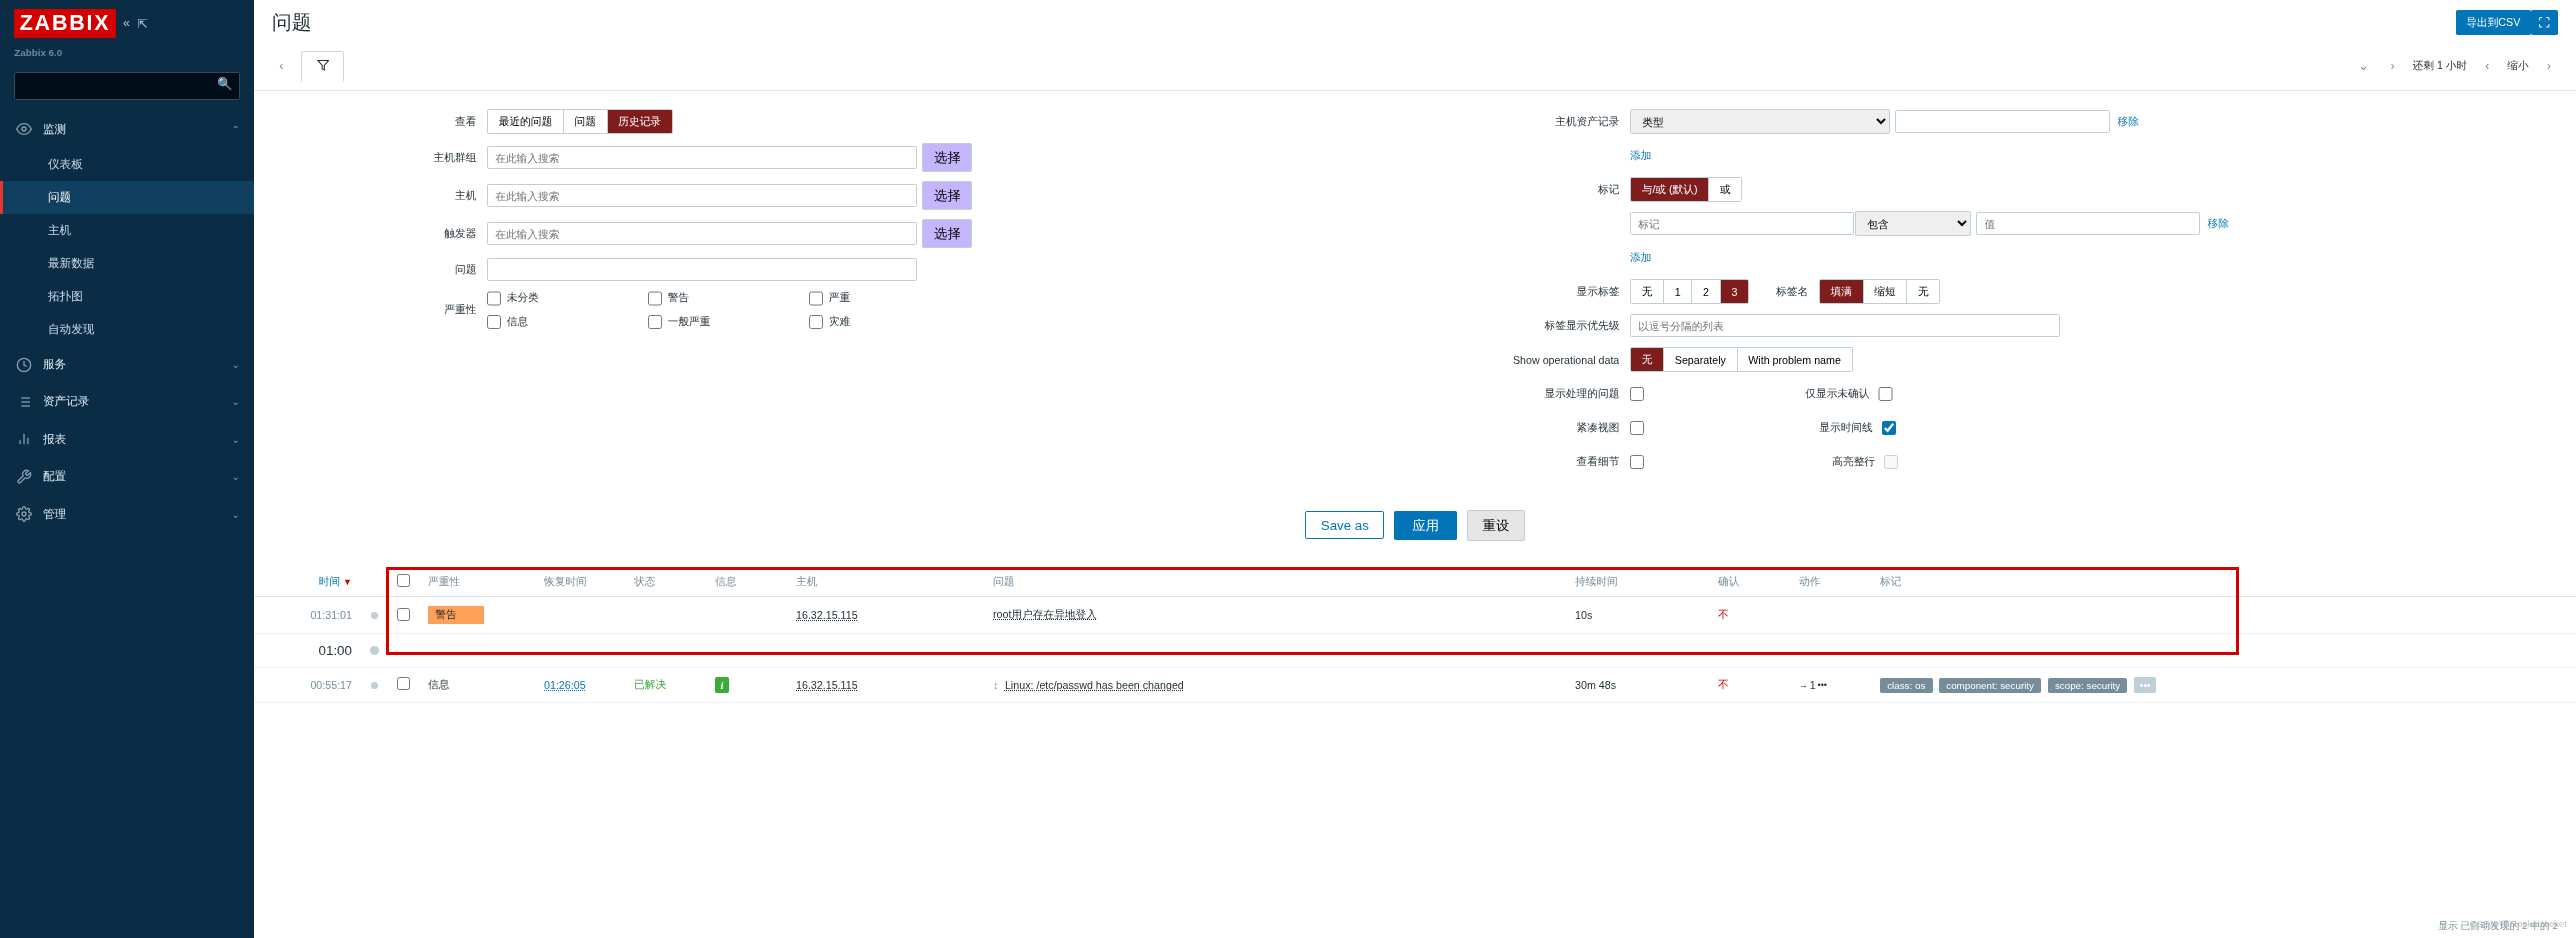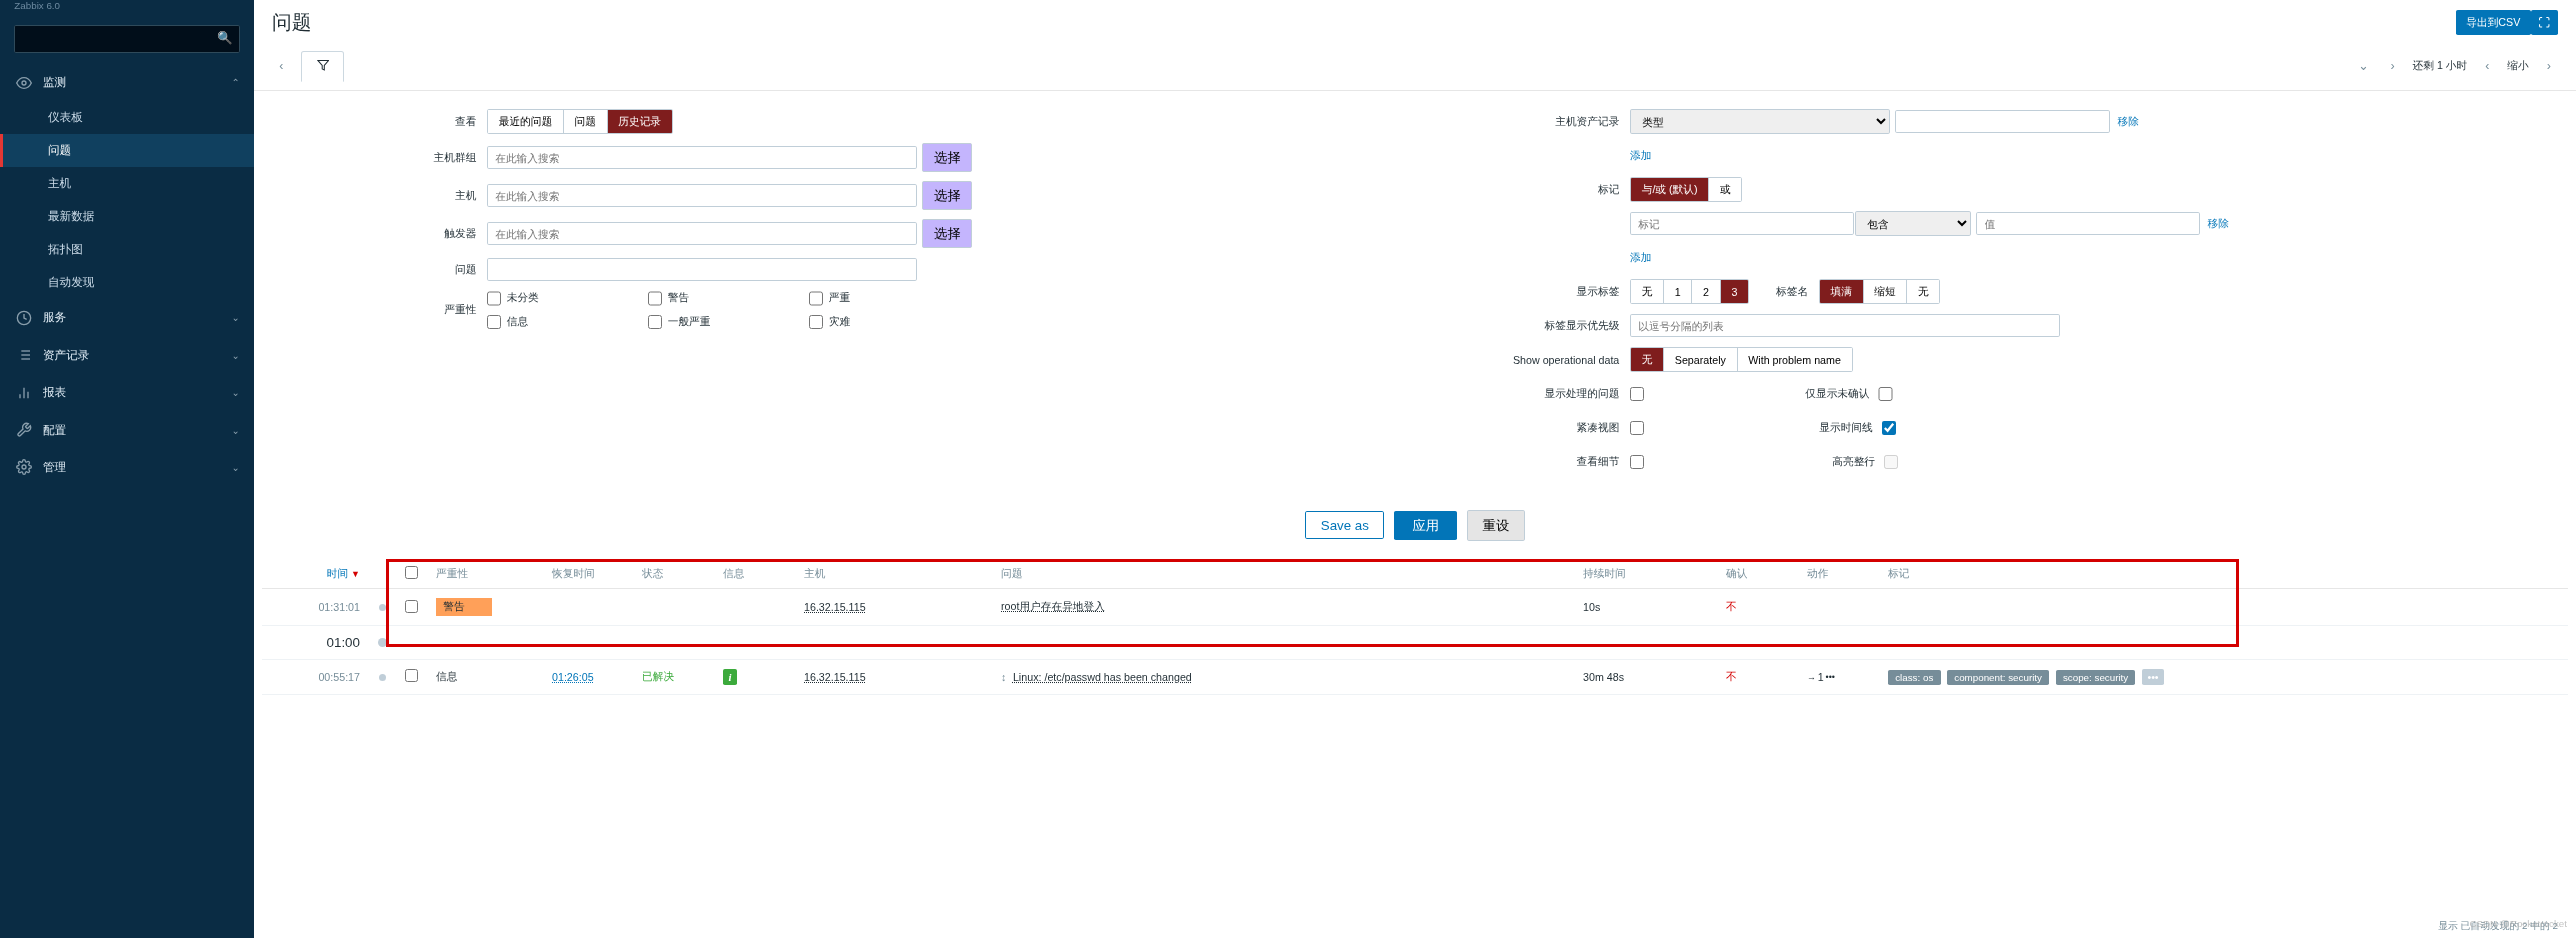--- a/index.html
+++ b/index.html
@@ -4,21 +4,21 @@
 <style>
 * { margin: 0; padding: 0; box-sizing: border-box; font-family: Arial, "Microsoft YaHei", sans-serif; }
 body { font-size: 10.7px; color: #1f2c33; background: #fff; overflow: hidden; }
 .app { display: flex; width: 2576px; height: 938px; }
 
 
 .sidebar { width: 254px; background: #0a2c44; color: #fff; display: flex; flex-direction: column; font-size: 11.6px; }
 .logo-row { display: flex; align-items: center; padding: 9px 14.3px; gap: 7.2px; }
 .logo { background: #d40000; color: #fff; font-weight: bold; font-size: 21.5px; font-family: Arial; letter-spacing: 1.8px; padding: 1.8px 5.4px; }
 .logo-icons { display: flex; gap: 7.2px; font-size: 12.5px; color: #aac8e0; }
-.version { padding: 0 14.3px 9px; font-size: 9.8px; color: #6d8aa0; }
+.version { padding: 0 14.3px 9px; font-size: 9.8px; color: #6d8aa0; font-weight: bold; }
 .search-box { margin: 5.4px 14.3px 10.7px; position: relative; }
 .search-box input { width: 100%; background: #010e1a; border: 0.9px solid #2f4a5a; color: #fff; padding: 5.4px 25px 5.4px 7.2px; border-radius: 1.8px; }
 .search-box .mag { position: absolute; right: 7.2px; top: 4.5px; color: #8aa5ba; font-size: 12.5px; }
 .nav-section { display: flex; align-items: center; padding: 10.7px 14.3px; color: #e0ecf5; cursor: pointer; }
 .nav-icon { width: 19.7px; font-size: 14.3px; color: #899eac; display: inline-flex; justify-content: center; }
 .nav-label { flex: 1; margin-left: 9px; }
 .nav-chevron { font-size: 9.8px; color: #899eac; }
 .nav-subitems { }
 .nav-sub { padding: 9px 14.3px 9px 45px; color: #cdddea; cursor: pointer; border-left: 3.6px solid transparent; }
 .nav-sub.active { background: #10405f; border-left-color: #e33734; color: #fff; }
@@ -53,21 +53,21 @@
 .link { color: #0275b8; cursor: pointer; margin-left: 7.2px; text-decoration: none; }
 .cbx { display: inline-flex; align-items: center; margin-right: 27px; }
 .cbx input { width: 14.3px; height: 14.3px; margin-right: 5.4px; }
 select { border: 0.9px solid #c0ced8; padding: 4.5px 7.2px; border-radius: 1.8px; font-size: 10.7px; }
 .filter-actions { text-align: center; padding: 9px 0 18px; }
 .btn-outline { border: 0.9px solid #0275b8; background: #fff; color: #0275b8; padding: 5.4px 14.3px; border-radius: 1.8px; cursor: pointer; margin: 0 3.6px; }
 .btn-primary { background: #0275b8; color: #fff; border: none; padding: 5.4px 18px; border-radius: 1.8px; cursor: pointer; margin: 0 3.6px; }
 .btn-plain { border: 0.9px solid #c0ced8; background: #e5e5e5; padding: 5.4px 14.3px; border-radius: 1.8px; cursor: pointer; margin: 0 3.6px; }
 
 
-.problems { padding: 0 8px; position: relative; }
+.problems { padding: 0 0px; position: relative; margin-top: 8px; }
 table.ptbl { width: 100%; border-collapse: collapse; }
 table.ptbl th { text-align: left; font-weight: normal; color: #768d99; padding: 7.2px 9px; border-bottom: 0.9px solid #e6e6e6; font-size: 10.7px; }
 table.ptbl th.time-col { color: #0275b8; }
 table.ptbl td { padding: 9px 9px; border-bottom: 0.9px solid #eef2f5; vertical-align: middle; }
 .sort-arrow { color: #d40000; font-size: 9px; }
 .highlight-box { position: absolute; border: 3.6px solid #d40000; pointer-events: none; }
 .sev-warning { background: #ffa059; padding: 1.8px 27px 1.8px 7.2px; display: inline-block; }
 .sev-info { }
 .status-resolved { color: #3caa3c; }
 .ack-no { color: #d40000; }
@@ -83,20 +83,27 @@
 .actions-icon { display: inline-flex; align-items: center; gap: 1.8px; }
 .watermark { position: absolute; right: 9px; bottom: 9px; color: #aaa; font-size: 9.8px; opacity: 0.7; }
 .footer-status { position: absolute; right: 18px; bottom: 5.4px; color: #768d99; font-size: 9.8px; }
 </style>
 </head>
 <body>
 
 <div class="app">
 
   <div class="sidebar">
+    <div class="logo-row">
+      <span class="logo">ZABBIX</span>
+      <div class="logo-icons">
+        <span>«</span>
+        <span>⇱</span>
+      </div>
+    </div>
     <div class="version">Zabbix 6.0</div>
     <div class="search-box">
       <input type="text" placeholder="" style="">
       <span class="mag">🔍</span>
     </div>
 
     <div class="nav-section">
       <span class="nav-icon">
         <svg width="16" height="16" viewBox="0 0 24 24" fill="none" stroke="currentColor" stroke-width="2">
             <path d="M1 12s4-8 11-8 11 8 11 8-4 8-11 8S1 12 1 12z"></path>

